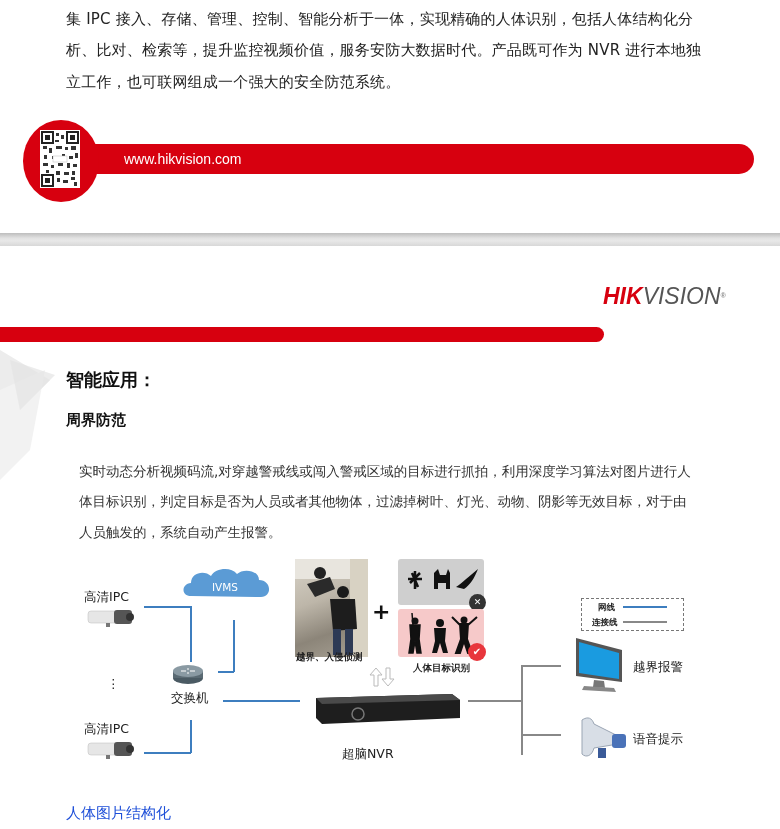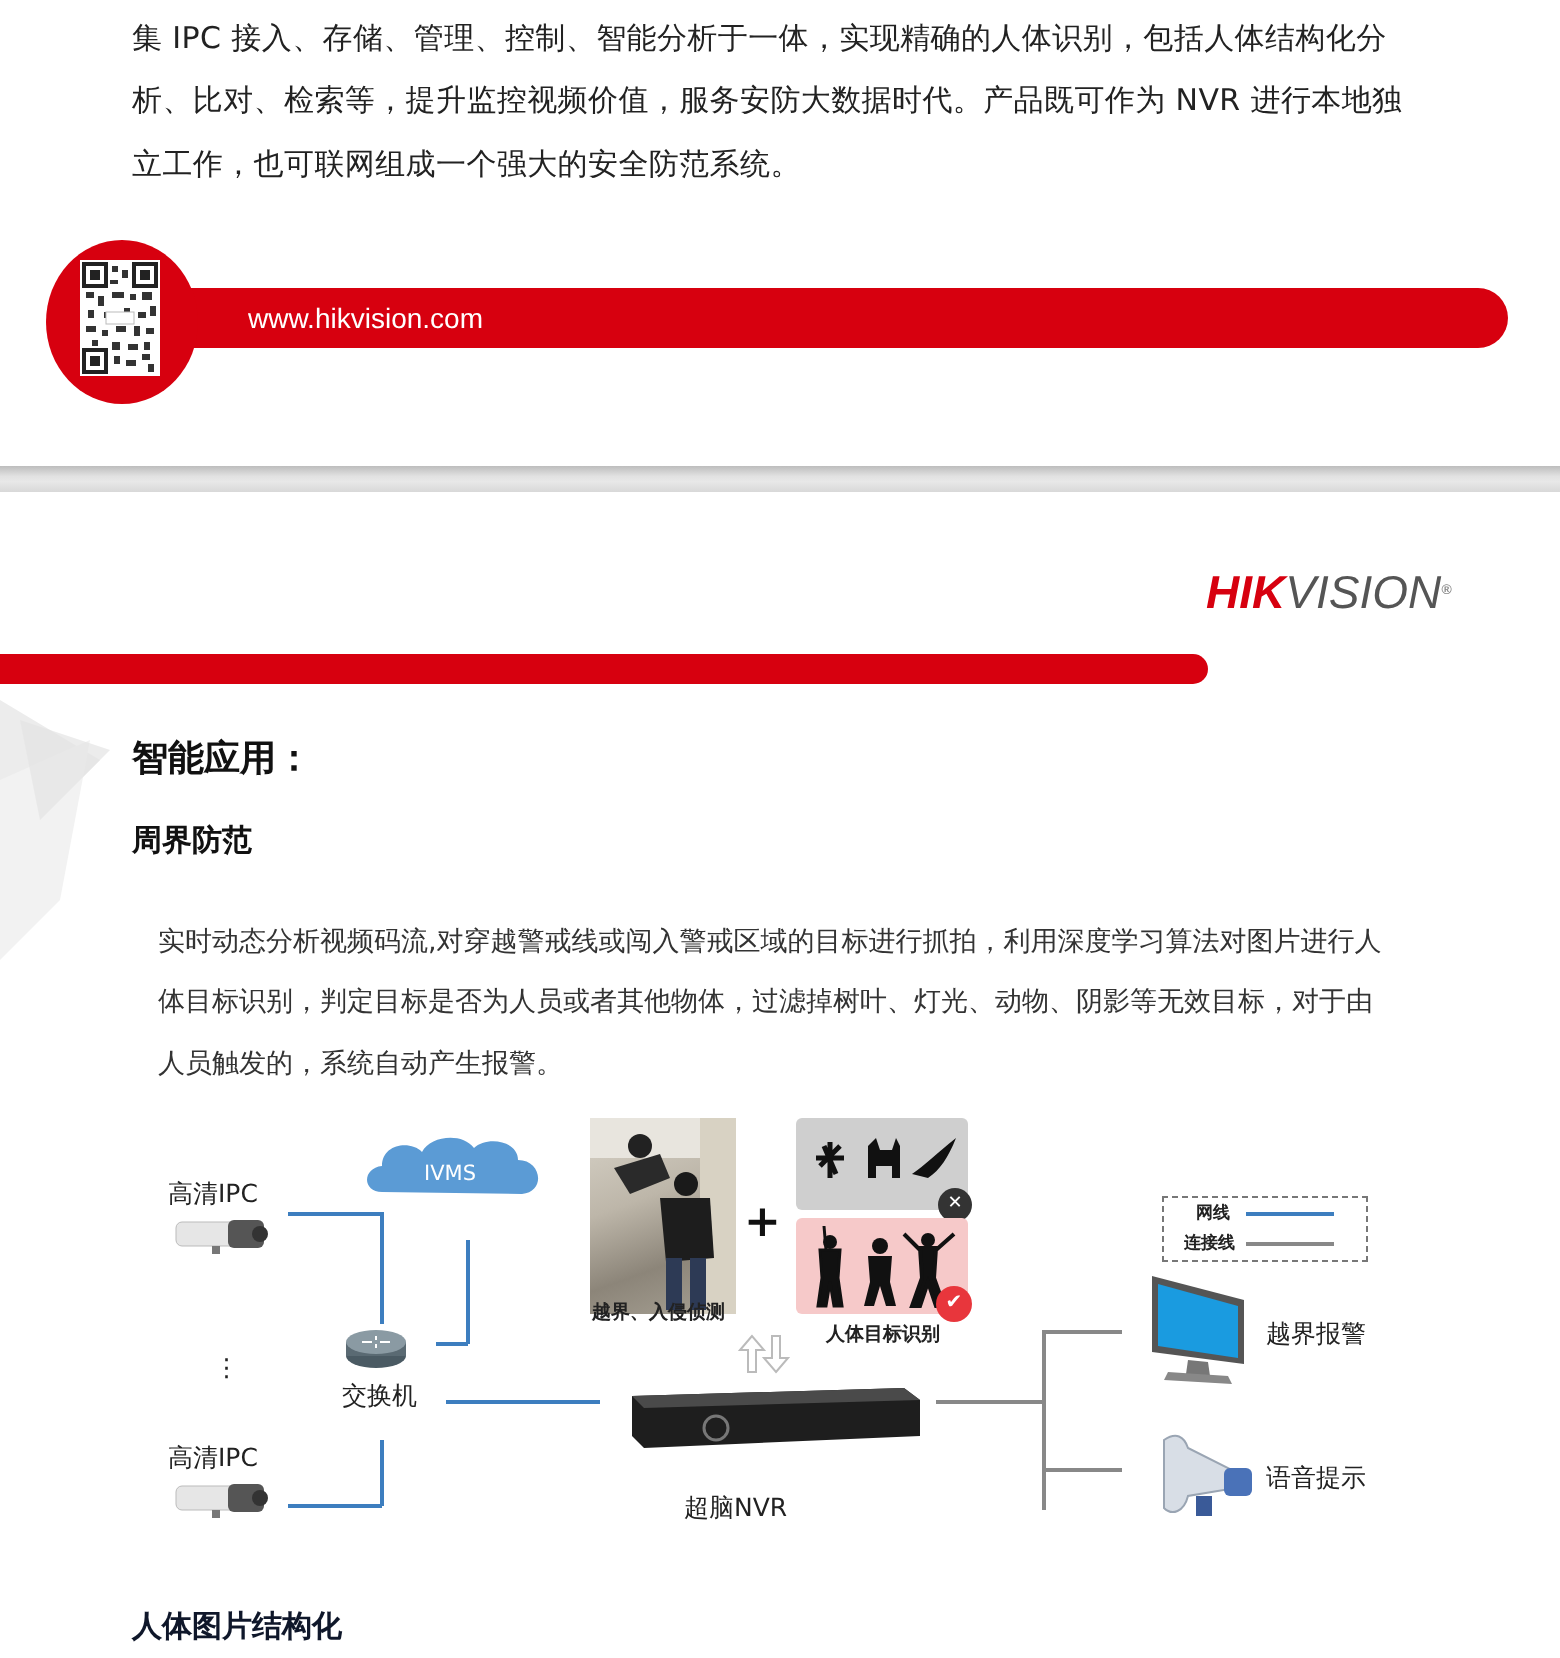--- a/index.html
+++ b/index.html
@@ -22,21 +22,21 @@
   
   .logo { position: absolute; left: 603px; top: 283px; font-family: "Liberation Sans", sans-serif; font-style: italic; font-weight: bold; font-size: 23px; letter-spacing: 0px; line-height: 26px; }
   .logo .hik { color: #d7000f; }
   .logo .vision { color: #555; font-weight: normal; }
   .logo .tm { color: #888; font-size: 7px; vertical-align: top; }
 
   .red-bar-2 { position: absolute; left: -10px; top: 327px; width: 614px; height: 15px; background: #d7000f; border-radius: 8px; }
 
   .h-main { position: absolute; left: 66px; top: 352px; font-size: 18px; font-weight: bold; line-height: 24px; color: #111; margin-top: 16px; }
   .h-sub { position: absolute; left: 66px; top: 409px; font-size: 15px; font-weight: bold; line-height: 22px; color: #111; }
-  .h-sub2 { position: absolute; left: 66px; top: 802px; font-size: 15px; font-weight: bold; line-height: 22px; color: #0f172a; }
+  .h-sub2 { position: absolute; left: 66px; top: 802px; font-size: 15px; font-weight: normal; line-height: 22px; color: #1d4ed8; }
 
   .para-line { position: absolute; left: 79px; font-size: 13.5px; line-height: 20px; color: #333; white-space: nowrap; }
 
   
   .diag-label { position: absolute; font-weight: normal; font-size: 12.5px; color: #222; white-space: nowrap; line-height: 16px; }
   .diag-small { position: absolute; font-weight: bold; font-size: 9.5px; color: #222; white-space: nowrap; line-height: 12px; }
   .line-blue { position: absolute; background: #3d7ebf; }
   .line-gray { position: absolute; background: #888; }
 
   .camera { position: absolute; width: 50px; height: 20px; }

